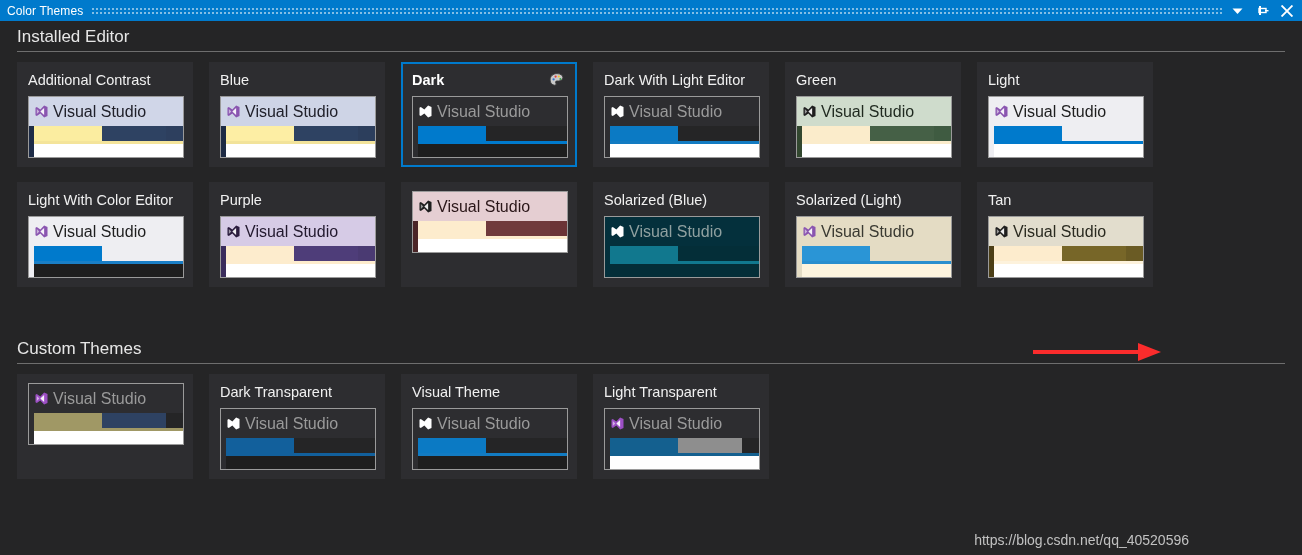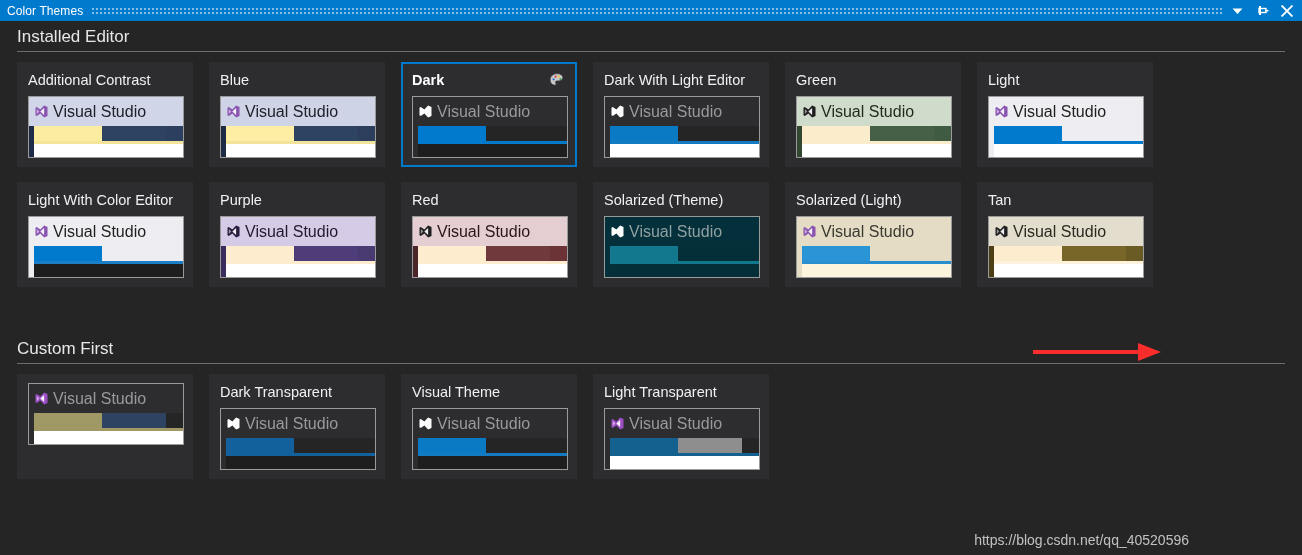--- a/index.html
+++ b/index.html
@@ -466,21 +466,20 @@
               <div class="pv-tabstrip">
                 <div class="pv-tab-active" style="background: rgb(253, 236, 205);"></div>
                 <div class="pv-tab-2" style="background: rgb(78, 61, 121);"></div>
               </div>
               <div class="pv-underline" style="background: rgb(253, 236, 205);"></div>
               <div class="pv-editor" style="background: rgb(255, 255, 255);"></div>
             </div>
           </div>
         </div>
         <div class="card">
-          <div class="card-title">Red</div>
           <div class="preview">
             <div class="pv-titlebar" style="background: rgb(229, 206, 210);">
               <div class="pv-logo">
                 <svg viewBox="0 0 16 16" width="13" height="13">
                   <path d="M11.2 0.6 L15.4 2.4 L15.4 13.6 L11.2 15.4 L6.6 10.6 L2.2 13.6 L0.6 12.7 L0.6 3.3 L2.2 2.4 L6.6 5.4 Z" fill="#1e1e1e"></path>
                   <path d="M11.2 3.6 L11.2 12.4 L6.6 8 Z" fill="#ffffff" opacity="0.92"></path>
                   <path d="M2.2 4.9 L2.2 11.1 L5.3 8 Z" fill="#ffffff" opacity="0.55"></path>
                 </svg>
               </div>
               <span class="pv-label" style="color: rgb(42, 22, 24);">Visual Studio</span>
@@ -490,21 +489,21 @@
               <div class="pv-tabstrip">
                 <div class="pv-tab-active" style="background: rgb(253, 236, 205);"></div>
                 <div class="pv-tab-2" style="background: rgb(112, 58, 60);"></div>
               </div>
               <div class="pv-underline" style="background: rgb(253, 236, 205);"></div>
               <div class="pv-editor" style="background: rgb(255, 255, 255);"></div>
             </div>
           </div>
         </div>
         <div class="card">
-          <div class="card-title">Solarized (Theme)</div>
+          <div class="card-title">Solarized (Blue)</div>
           <div class="preview">
             <div class="pv-titlebar" style="background: rgb(4, 48, 60);">
               <div class="pv-logo">
                 <svg viewBox="0 0 16 16" width="13" height="13">
                   <path d="M11.2 0.6 L15.4 2.4 L15.4 13.6 L11.2 15.4 L6.6 10.6 L2.2 13.6 L0.6 12.7 L0.6 3.3 L2.2 2.4 L6.6 5.4 Z" fill="#ffffff"></path>
                   <path d="M11.2 3.6 L11.2 12.4 L6.6 8 Z" fill="#ffffff" opacity="0.92"></path>
                   <path d="M2.2 4.9 L2.2 11.1 L5.3 8 Z" fill="#ffffff" opacity="0.55"></path>
                 </svg>
               </div>
               <span class="pv-label" style="color: rgb(143, 160, 160);">Visual Studio</span>
@@ -566,21 +565,21 @@
               <div class="pv-underline" style="background: rgb(253, 242, 220);"></div>
               <div class="pv-editor" style="background: rgb(255, 255, 255);"></div>
             </div>
           </div>
         </div>
       </div>
   </div>
 
   <div class="section" style="top:338px;width:1302px;">
     <div class="section-head">
-      <div class="section-title">Custom First</div>
+      <div class="section-title">Custom Themes</div>
       <div class="section-rule"></div>
     </div>
     <div class="grid" style="position:relative;left:17px;top:6px;width:1268px;">
         <div class="card">
           <div class="preview">
             <div class="pv-titlebar" style="background: rgb(45, 45, 48);">
               <div class="pv-logo">
                 <svg viewBox="0 0 16 16" width="13" height="13">
                   <path d="M11.2 0.6 L15.4 2.4 L15.4 13.6 L11.2 15.4 L6.6 10.6 L2.2 13.6 L0.6 12.7 L0.6 3.3 L2.2 2.4 L6.6 5.4 Z" fill="#9c4fc4"></path>
                   <path d="M11.2 3.6 L11.2 12.4 L6.6 8 Z" fill="#ffffff" opacity="0.92"></path>

